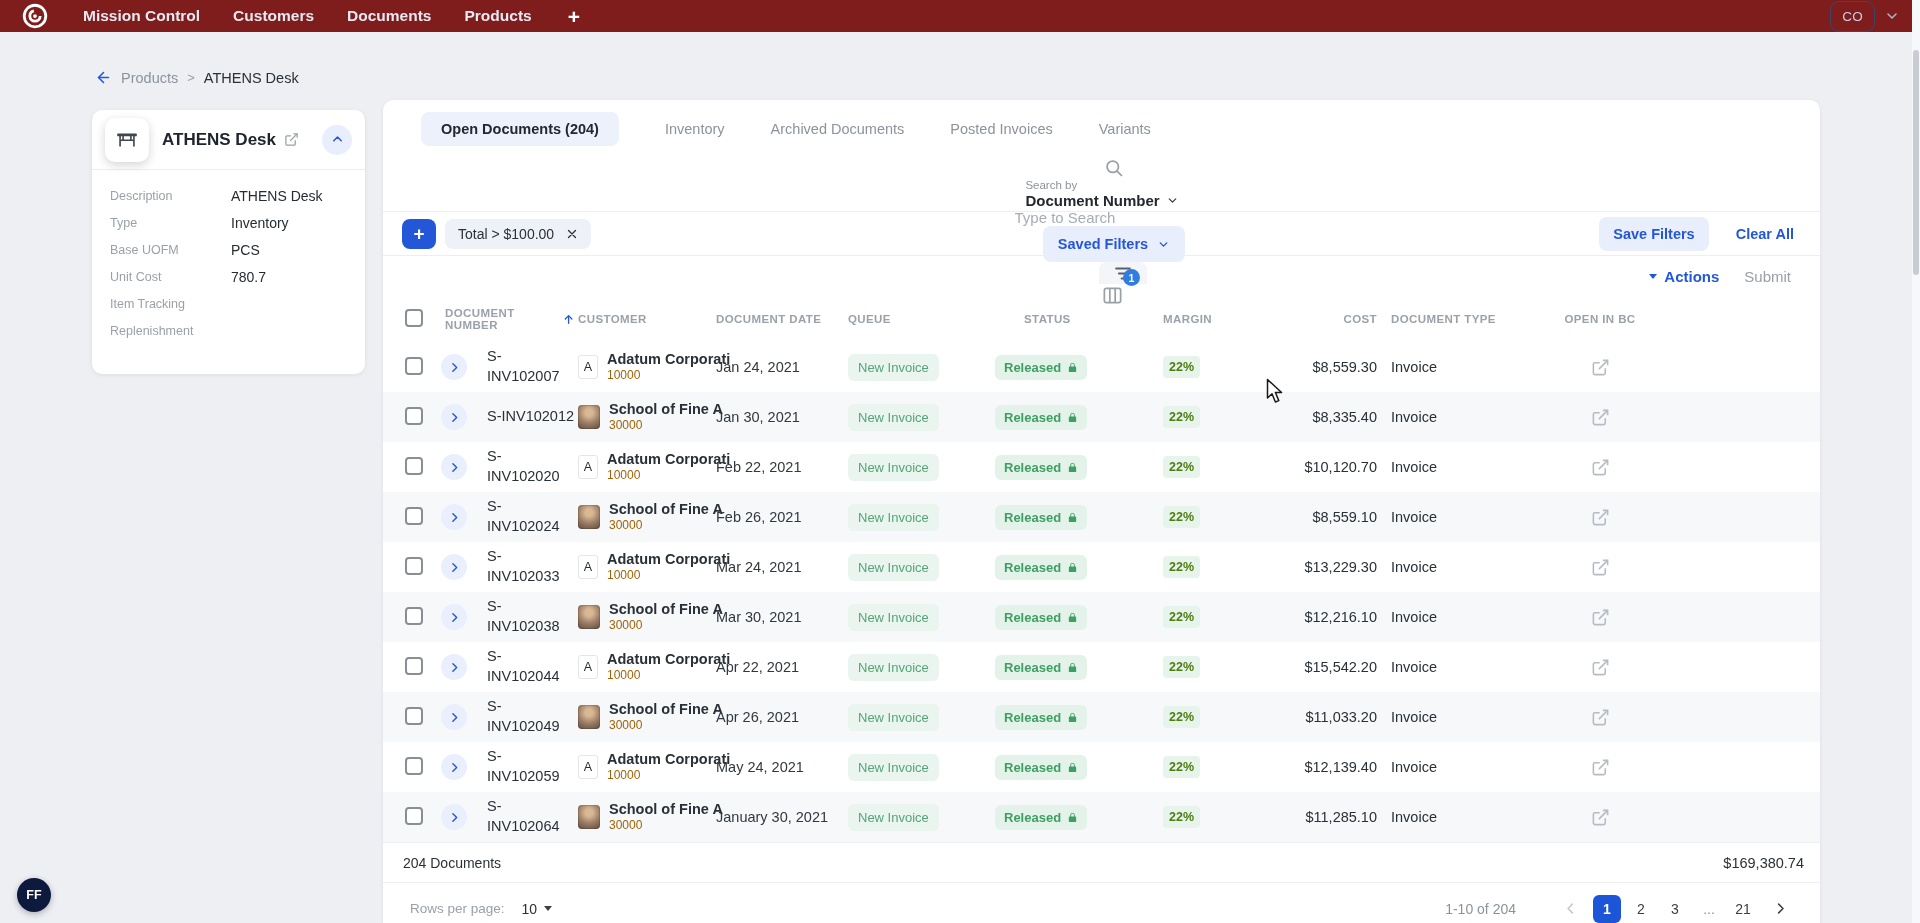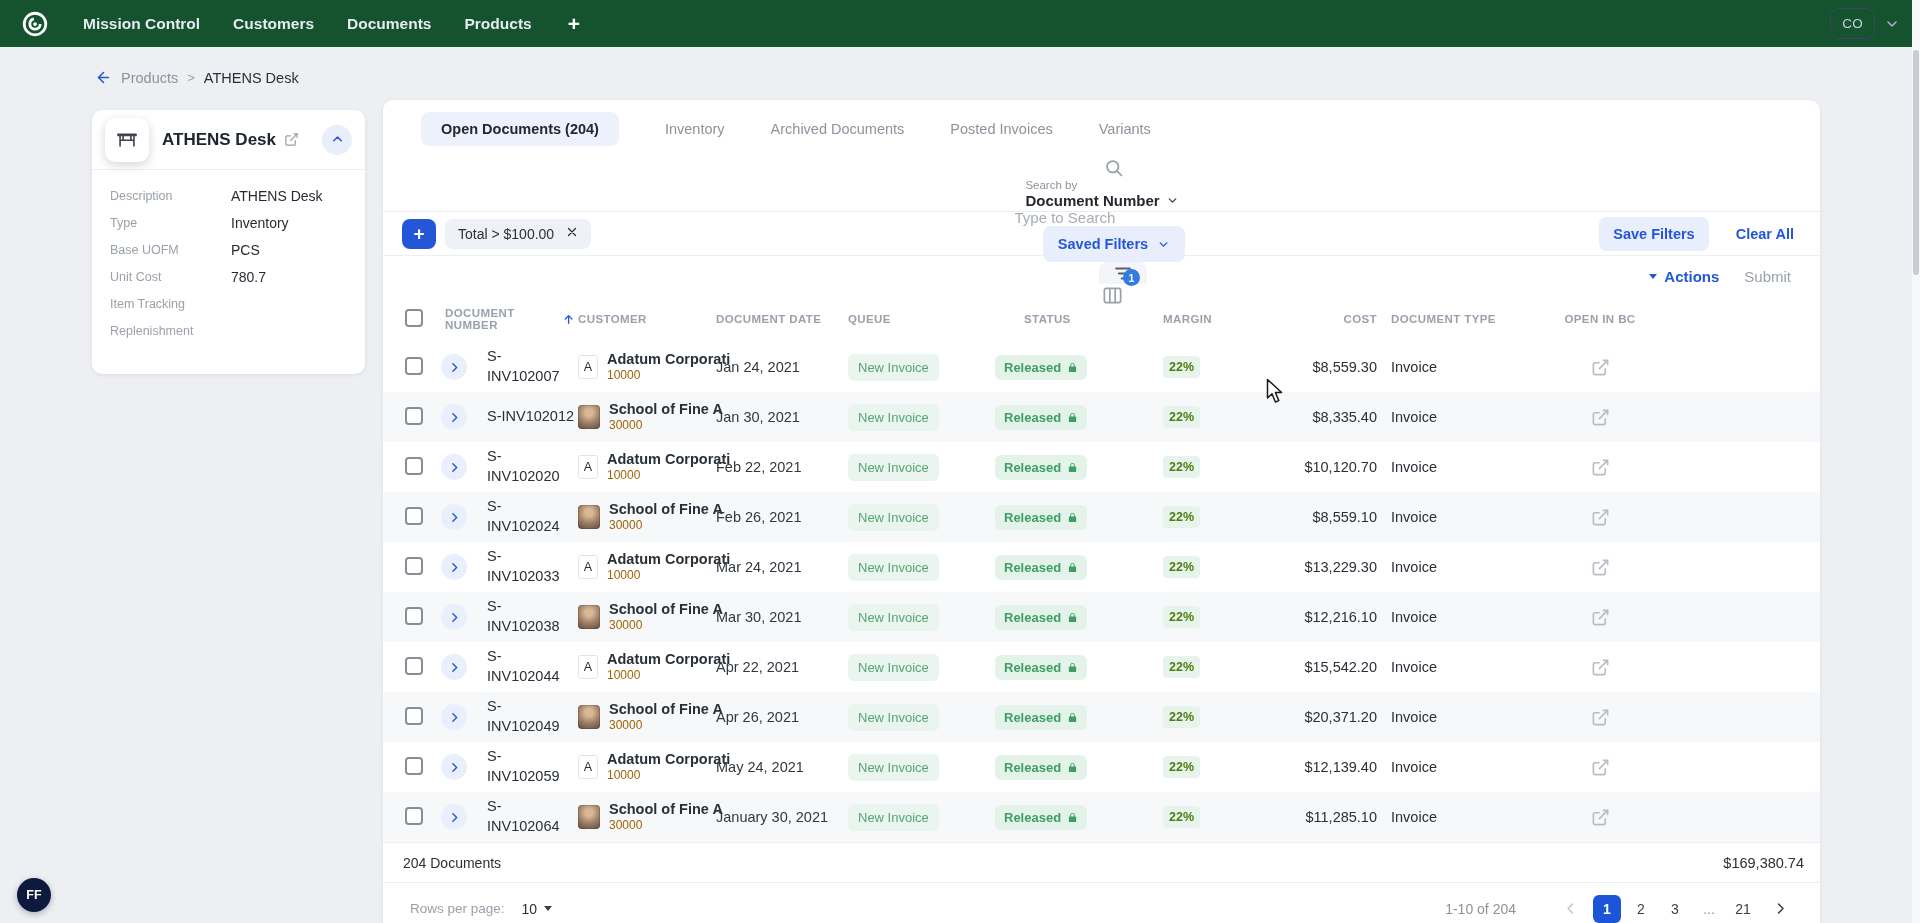--- a/index.html
+++ b/index.html
@@ -1,20 +1,20 @@
 <!DOCTYPE html>
 <html><head>
 <meta charset="utf-8">
 <style>
   * { margin:0; padding:0; box-sizing:border-box; }
   html,body { width:1920px; height:923px; overflow:hidden; }
   body { font-family:"Liberation Sans",sans-serif; background:#edeff3; position:relative; color:#2a3037; }
 
   
-  .topnav { position:absolute; inset:0 0 auto 0; height:47px; background:#14532d; display:flex; align-items:center; padding:0 20px; z-index:5; }
+  .topnav { position:absolute; inset:0 0 auto 0; height:32px; background:#7f1d1d; display:flex; align-items:center; padding:0 20px; z-index:5; }
   .logo { width:30px; height:30px; display:flex; align-items:center; justify-content:center; }
   .nav-items { display:flex; align-items:center; }
   .nav-item { color:#e7eaf3; font-size:15.5px; font-weight:600; margin-left:33px; cursor:default; }
   .nav-plus { color:#fff; font-size:21px; font-weight:600; margin-left:36px; line-height:1; }
   .nav-right { margin-left:auto; display:flex; align-items:center; gap:9px; }
   .user-chip { border:1px solid #39456b; color:#c7cde1; border-radius:9px; padding:7px 11px; font-size:13.5px; letter-spacing:.3px; }
 
   
   .breadcrumb { position:absolute; top:69px; left:95px; display:flex; align-items:center; gap:9px; font-size:14.5px; }
   .bc-parent { color:#8c939c; }
@@ -44,21 +44,21 @@
   .search-by-value { font-size:15px; font-weight:600; color:#23272e; display:flex; align-items:center; gap:6px; cursor:pointer; }
   .search-input { border:none; outline:none; flex:1; font-size:15px; font-family:inherit; color:#2a3037; background:transparent; }
   .search-input::placeholder { color:#a7adb5; }
   .saved-filters-btn { background:#e8eefc; color:#2357d8; font-weight:600; font-size:14.5px; border-radius:8px; padding:10px 15px; display:flex; align-items:center; gap:9px; cursor:pointer; white-space:nowrap; }
   .funnel-wrap { width:48px; height:54px; margin-left:18px; background:#f4f5f8; border-radius:8px 8px 0 0; display:flex; align-items:center; justify-content:center; position:relative; cursor:pointer; }
   .funnel-badge { position:absolute; top:7px; right:7px; width:17px; height:17px; border-radius:50%; background:#2f7de1; color:#fff; font-size:10.5px; font-weight:700; display:flex; align-items:center; justify-content:center; }
   .columns-btn { margin:0 18px 0 14px; cursor:pointer; display:flex; }
 
   .chip-row { height:44px; display:flex; align-items:center; padding:0 26px 0 19px; border-bottom:1px solid #eceef1; }
   .add-filter-btn { width:34px; height:30px; border-radius:8px; background:#2357d8; color:#fff; display:flex; align-items:center; justify-content:center; font-size:19px; font-weight:600; cursor:pointer; }
-  .filter-chip { margin-left:9px; background:#eef1f7; border-radius:8px; padding:7px 13px; font-size:14px; color:#2c3138; display:flex; gap:12px; }
+  .filter-chip { margin-left:9px; background:#eef1f7; border-radius:8px; padding:7px 13px; font-size:14px; color:#2c3138; display:flex; align-items:center; gap:12px; }
   .chip-x { cursor:pointer; display:flex; }
   .chip-row-right { margin-left:auto; display:flex; align-items:center; gap:27px; }
   .save-filters-btn { background:#e8eefc; color:#2357d8; font-weight:600; font-size:14.5px; border-radius:8px; padding:9px 14px; cursor:pointer; }
   .clear-all { color:#2357d8; font-weight:600; font-size:14.5px; cursor:pointer; }
 
   .actions-row { height:40px; display:flex; align-items:center; justify-content:flex-end; gap:25px; padding-right:29px; }
   .actions-link { color:#2357d8; font-size:15px; font-weight:600; display:flex; align-items:center; gap:7px; cursor:pointer; }
   .caret { width:0; height:0; border-left:4.5px solid transparent; border-right:4.5px solid transparent; border-top:5.5px solid #2357d8; display:inline-block; }
   .caret.dark { border-top-color:#3a4047; }
   .submit-link { color:#9aa0a8; font-size:15px; font-weight:500; }
@@ -603,21 +603,21 @@
     <span class="c-queue"><span class="badge-queue">New Invoice</span></span>
     <span class="c-status">
       <span class="badge-status">
         <span>Released</span>
         <svg width="11" height="11" viewBox="0 0 24 24" fill="#3f9e63">
               <path d="M12 2a5 5 0 0 0-5 5v3H6a2 2 0 0 0-2 2v8a2 2 0 0 0 2 2h12a2 2 0 0 0 2-2v-8a2 2 0 0 0-2-2h-1V7a5 5 0 0 0-5-5zm-3 8V7a3 3 0 0 1 6 0v3H9z"></path>
             </svg>
       </span>
     </span>
     <span class="c-margin"><span class="badge-margin">22%</span></span>
-    <span class="c-cost">$20,371.20</span>
+    <span class="c-cost">$11,033.20</span>
     <span class="c-type">Invoice</span>
     <span class="c-bc">
       <span class="openbc">
         <svg width="19" height="19" viewBox="0 0 24 24" fill="none" stroke="#b6bcc4" stroke-width="2">
               <path d="M18 13v6a2 2 0 0 1-2 2H5a2 2 0 0 1-2-2V8a2 2 0 0 1 2-2h6"></path>
               <path d="M15 3h6v6"></path>
               <path d="M10 14L21 3"></path>
             </svg>
       </span>
     </span>

